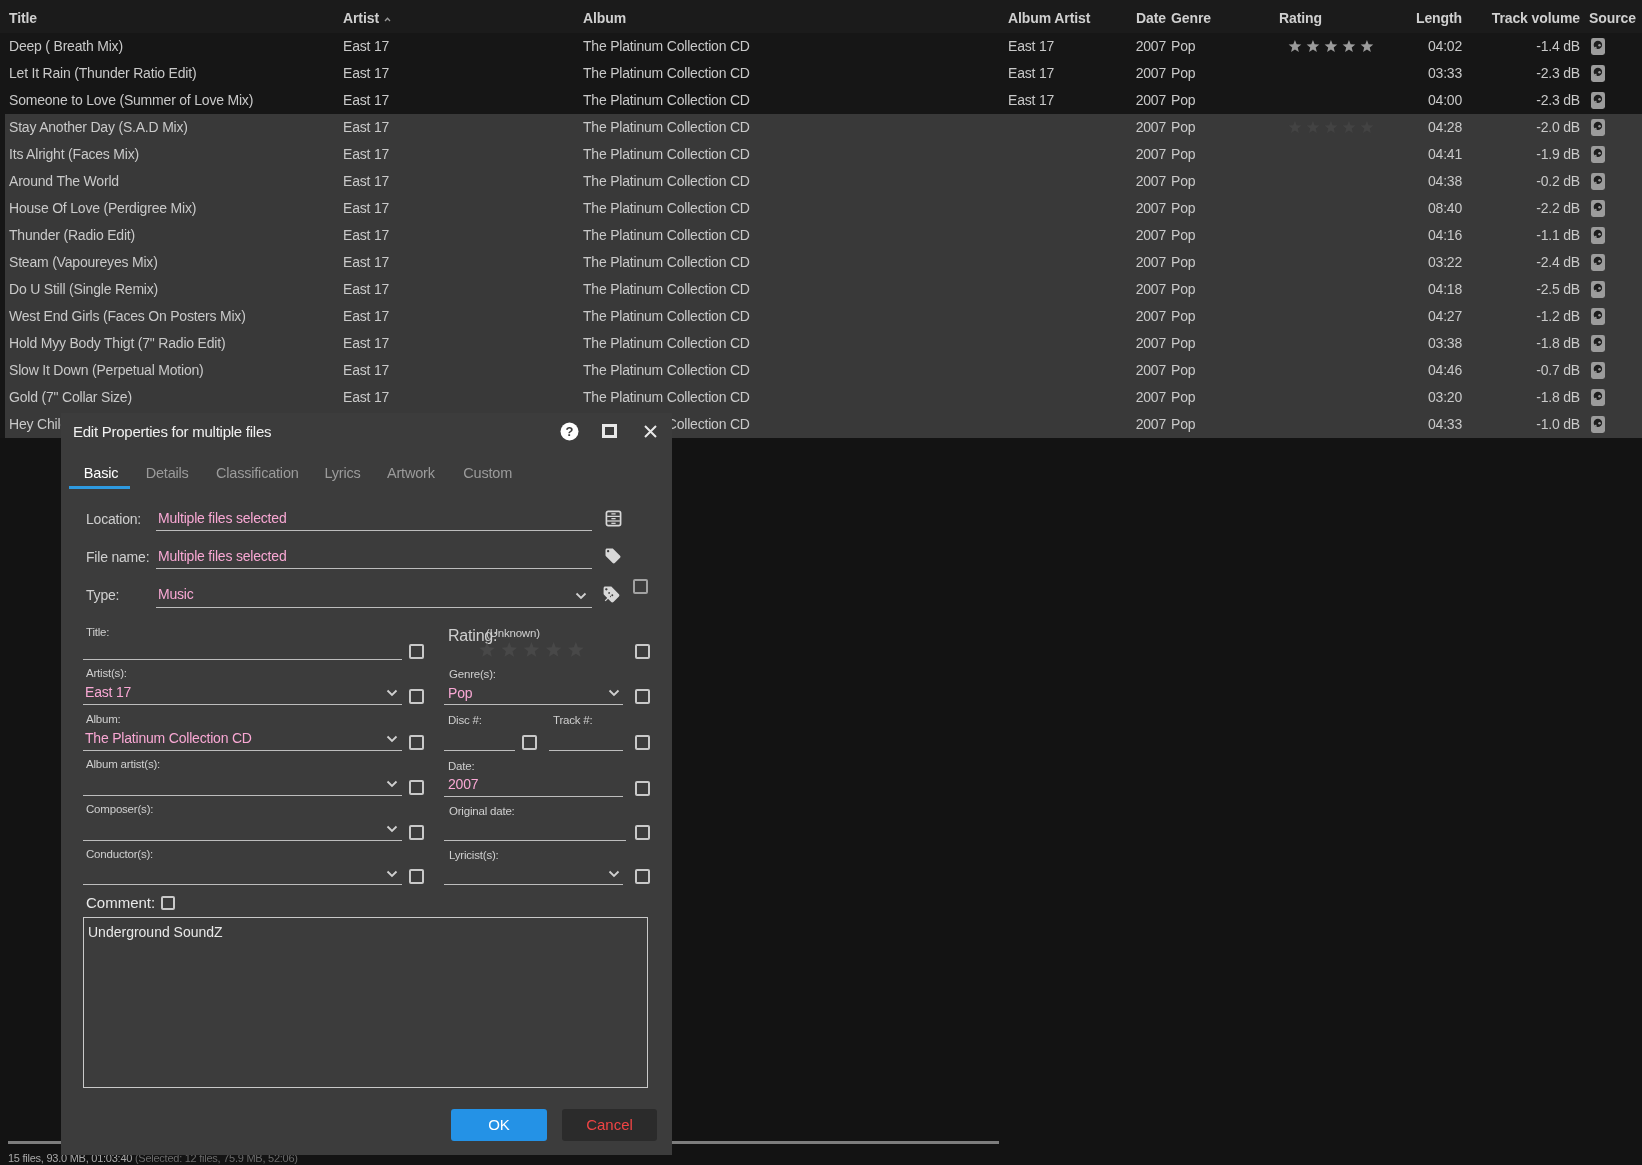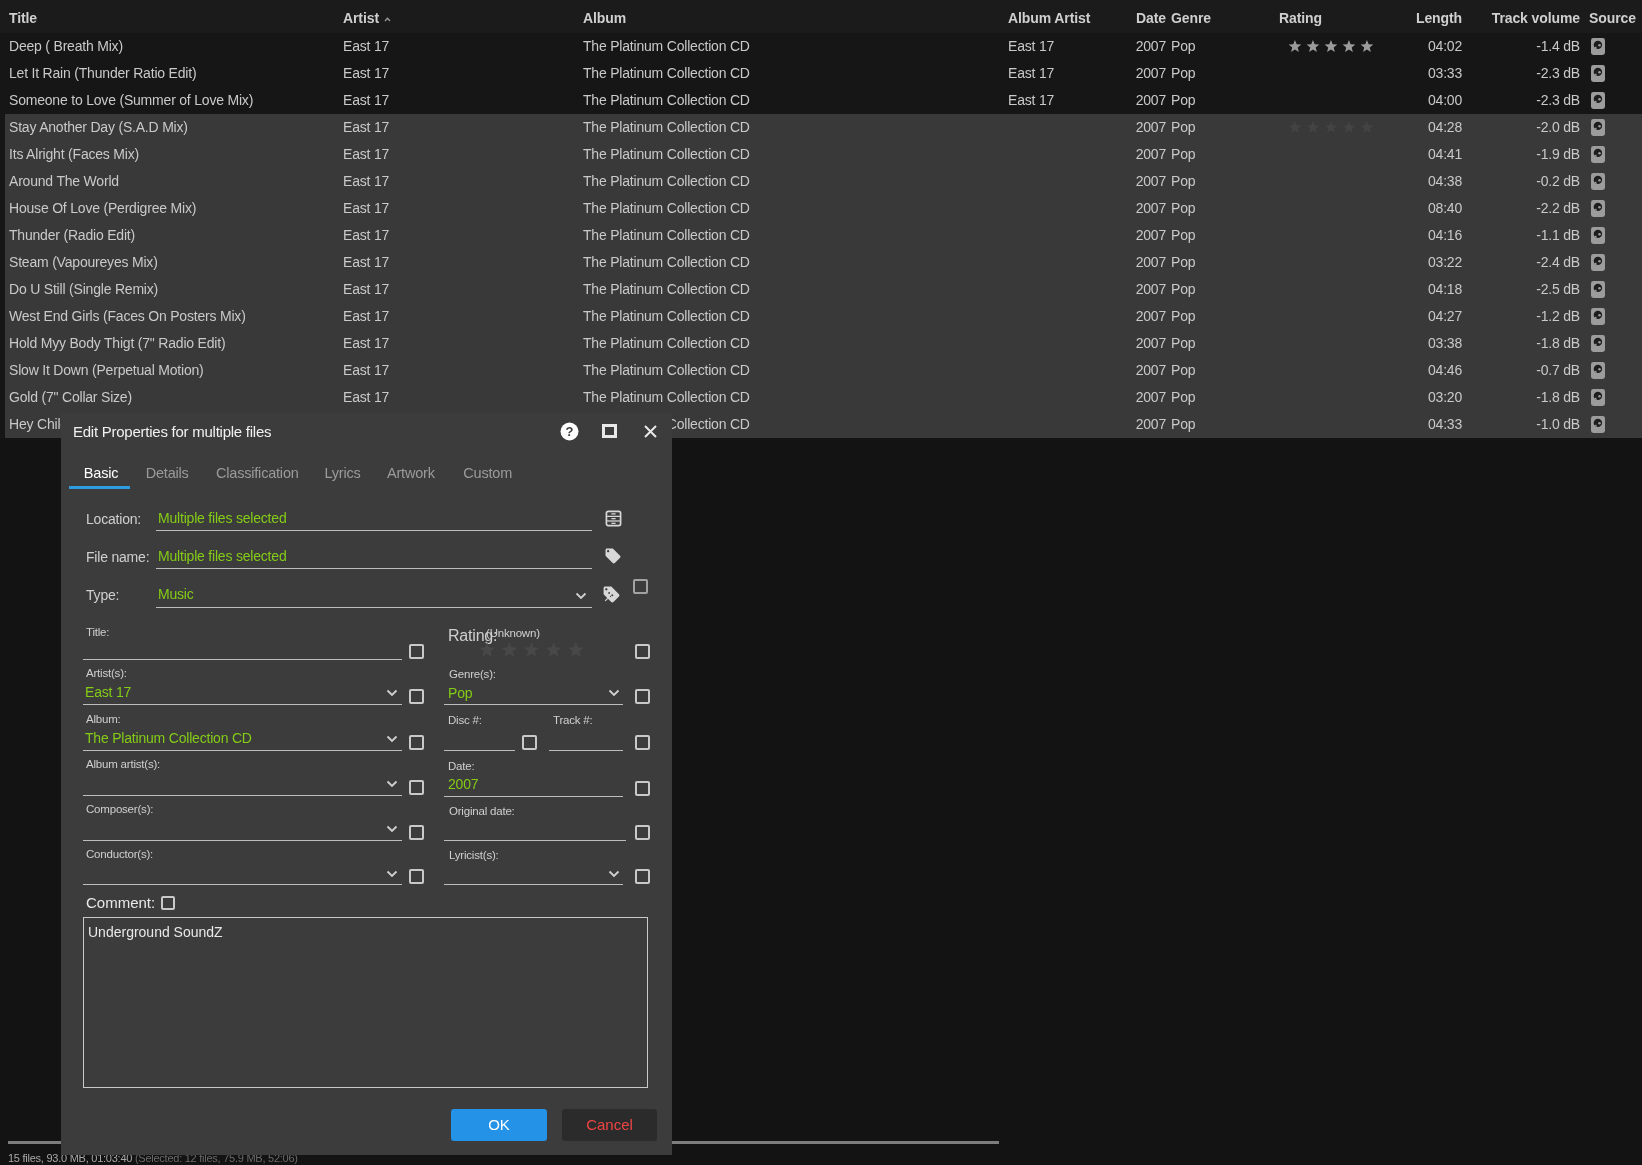--- a/index.html
+++ b/index.html
@@ -9,21 +9,21 @@
 .row.dark { background:#161616; }
 .row.sel { background:#393939; left:5px; width:1637px; }
 .row.sel .c { margin-left:-5px; }
 .row.sel svg { margin-left:-5px; }
 .c { position:absolute; top:0; height:27px; line-height:27px; font-size:14px; color:#c9c9c9; white-space:nowrap; letter-spacing:-0.2px; }
 .c.r { text-align:right; }
 .hdr { position:absolute; left:0; top:0; width:1642px; height:33px; background:#1b1b1b; }
 .hc { position:absolute; top:5px; height:27px; line-height:27px; font-size:14px; font-weight:bold; color:#cfcfcf; white-space:nowrap; letter-spacing:-0.1px; }
 .hc.r { text-align:right; }
 .lbl { position:absolute; color:#cfcfcf; white-space:nowrap; letter-spacing:-0.2px; }
-.val { position:absolute; color:#84cc16; white-space:nowrap; letter-spacing:-0.2px; }
+.val { position:absolute; color:#f9a8d4; white-space:nowrap; letter-spacing:-0.2px; }
 .cb { border-radius:2px; }
 .btn { height:32px; line-height:32px; text-align:center; font-size:15px; border-radius:3px; }
 #dlg { position:absolute; left:61px; top:413px; width:611px; height:742px; background:#3c3c3c; }
 </style></head>
 <body>
 <div id="list" style="position:absolute;left:0;top:0;width:1642px;height:438px;background:#161616">
 <div class="hdr">
   <div class="hc" style="left:9px">Title</div>
   <div class="hc" style="left:343px">Artist</div>
   <svg class="abs" style="left:384px;top:17px" width="7" height="5" viewBox="0 0 7 5">

